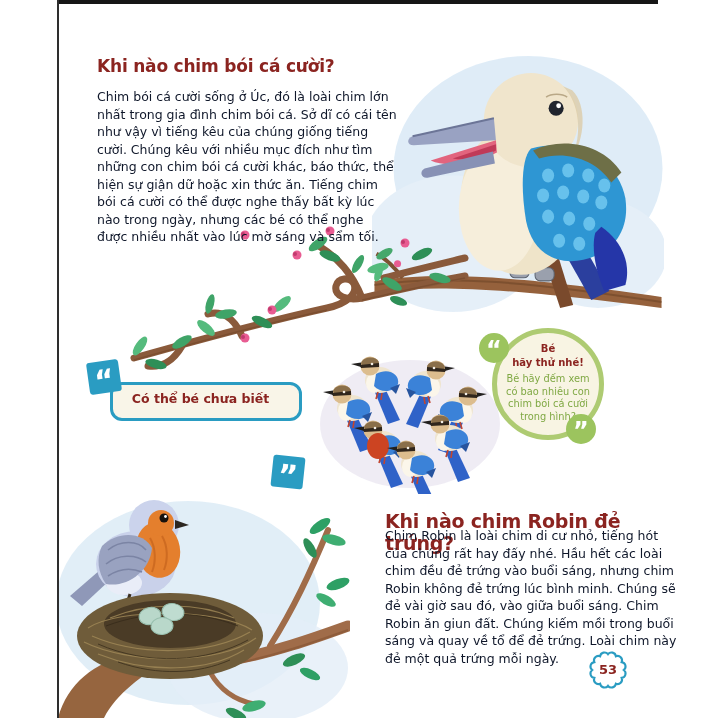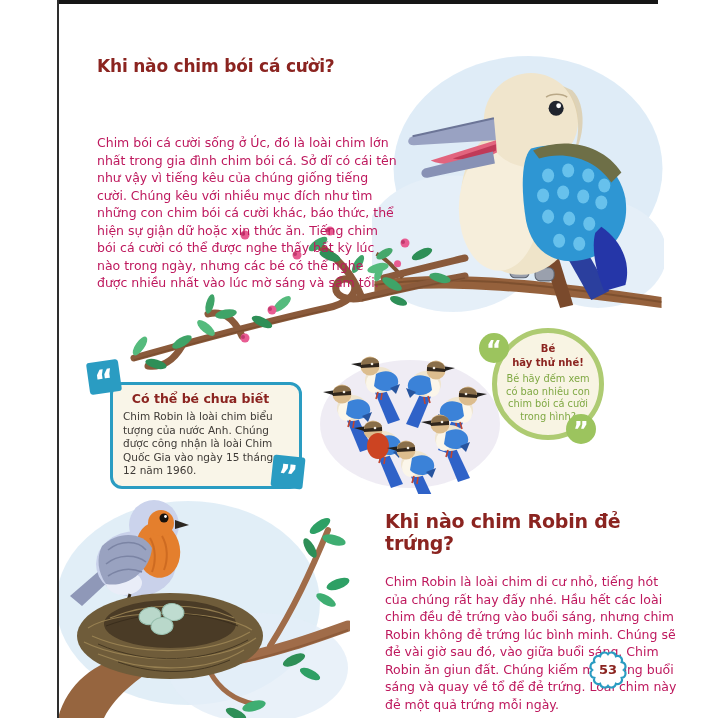--- a/index.html
+++ b/index.html
@@ -5,21 +5,21 @@
   * { margin:0; padding:0; box-sizing:border-box; }
   body { background:#ffffff; font-family:"DejaVu Sans", sans-serif; }
   #stage { position:relative; width:718px; height:718px; background:#ffffff; overflow:hidden; }
 
   .top-bar  { position:absolute; left:57px; top:0; width:601px; height:4px; background:#161616; z-index:4; }
   .page-edge{ position:absolute; left:57px; top:0; width:2px; height:718px; background:#2e2e2e; z-index:4; }
 
   .illu { position:absolute; z-index:1; }
 
   .heading { position:absolute; z-index:3; font-weight:bold; color:#8b2420; font-size:17px; letter-spacing:-0.2px; }
-  .para    { position:absolute; z-index:3; color:#be185d; font-size:12.5px; line-height:17.5px;margin-top:46px; }
+  .para    { position:absolute; z-index:3; color:#0f172a; font-size:12.5px; line-height:17.5px; }
 
   
   .factbox { position:absolute; left:110px; top:382px; width:192px; z-index:3;
              background:#f9f5e8; border:3px solid #2a9cc2; border-radius:12px;
              padding:6px 21px 8px 10px; }
   .factbox-title { text-align:center; font-weight:bold; color:#8b2420; font-size:12.5px; margin-bottom:4px; }
   .factbox-body  { color:#3e3a36; font-size:10.5px; line-height:13.5px; }
 
   .quote-sq { position:absolute; z-index:5; width:32px; height:32px; background:#2a9cc2;
               color:#ffffff; font-weight:bold; font-size:30px; line-height:40px; text-align:center;
@@ -235,21 +235,20 @@
       <ellipse cx="104" cy="148" rx="11" ry="8.5" fill="#b9d8ca" transform="rotate(-4 104 148)"></ellipse>
     </g>
   </svg>
 
   <div class="heading" style="left:97px; top:56px; width:320px;">Khi nào chim bói cá cười?</div>
   <div class="para" style="left:97px; top:88px; width:300px;">Chim bói cá cười sống ở Úc, đó là loài chim lớn nhất trong gia đình chim bói cá. Sở dĩ có cái tên như vậy vì tiếng kêu của chúng giống tiếng cười. Chúng kêu với nhiều mục đích như tìm những con chim bói cá cười khác, báo thức, thể hiện sự giận dữ hoặc xin thức ăn. Tiếng chim bói cá cười có thể được nghe thấy bất kỳ lúc nào trong ngày, nhưng các bé có thể nghe được nhiều nhất vào lúc mờ sáng và sẩm tối.</div>
 
   <div class="quote-sq open">“</div>
   <div class="factbox">
     <div class="factbox-title">Có thể bé chưa biết</div>
-    <div class="factbox-body">Chim Robin là loài chim biểu tượng của nước Anh. Chúng được công nhận là loài Chim Quốc Gia vào ngày 15 tháng 12 năm 1960.</div>
   </div>
   <div class="quote-sq close">”</div>
 
   <div class="bubble">
     <div class="bubble-title">Bé</div>
     <div class="bubble-title">hãy thử nhé!</div>
     <div class="bubble-body">Bé hãy đếm xem có bao nhiêu con chim bói cá cười trong hình?</div>
   </div>
   <div class="quote-ci open">“</div>
   <div class="quote-ci close">”</div>

